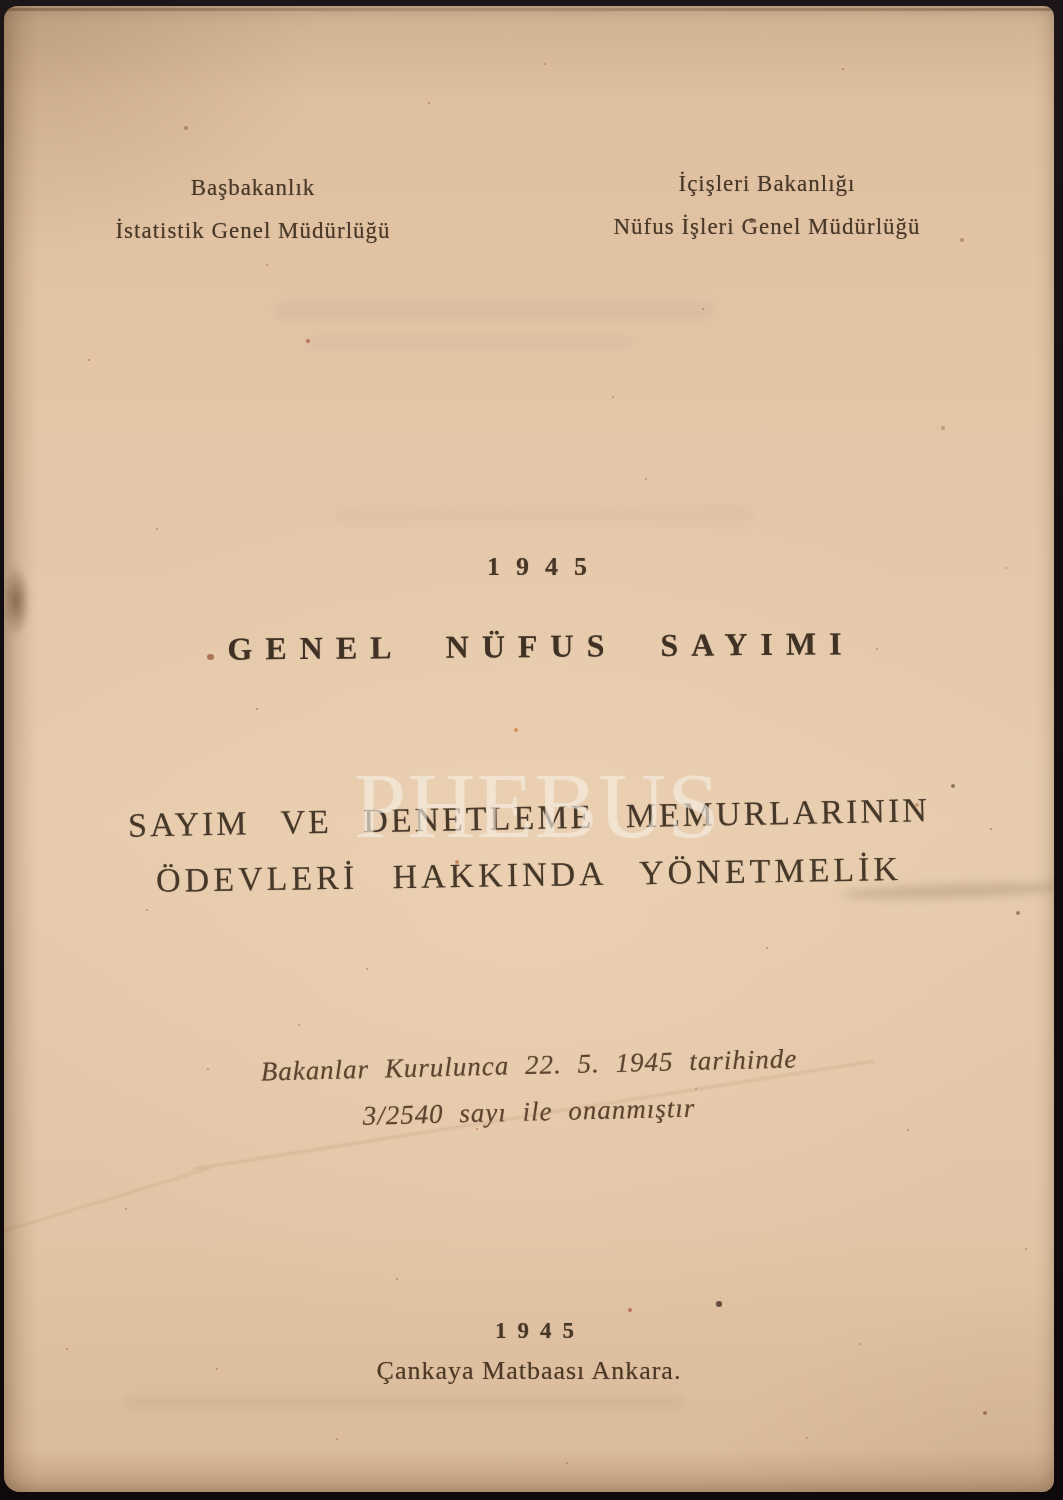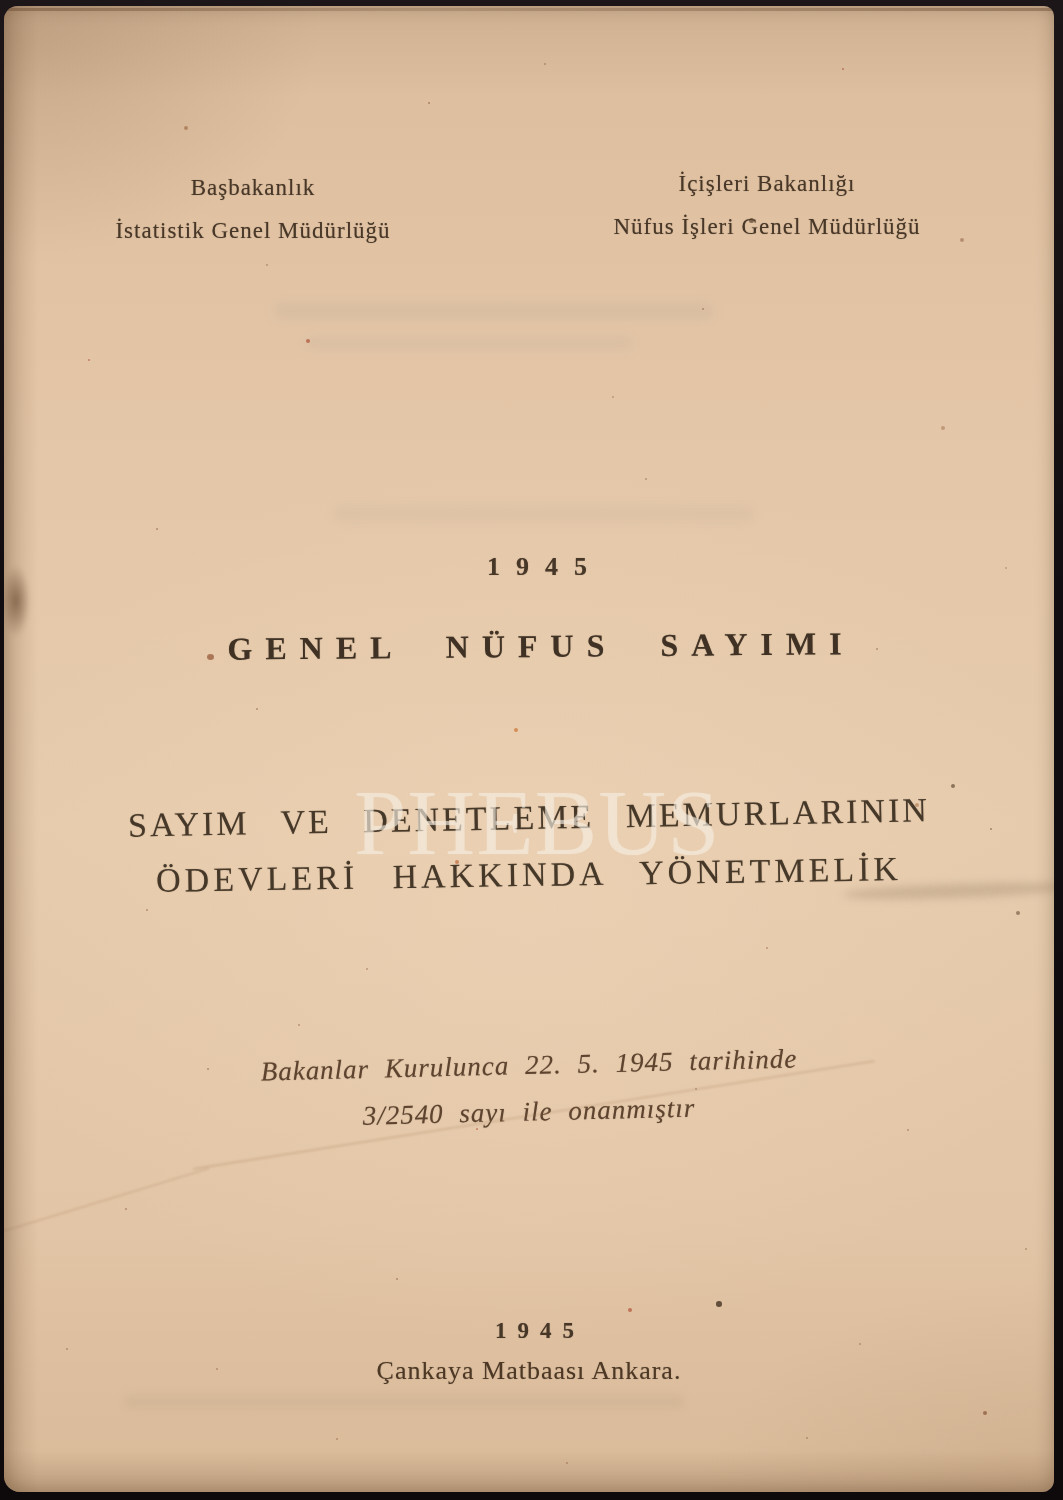--- a/index.html
+++ b/index.html
@@ -46,21 +46,21 @@
     color:rgba(58,45,31,.88);}
   .sub2{top:850px;font-size:34px;letter-spacing:4px;word-spacing:22px;transform:rotate(-.9deg);
     color:rgba(58,45,31,.88);}
   .appr{font-style:italic;font-size:27px;letter-spacing:1px;word-spacing:8px;
     color:rgba(84,58,38,.88);transform:rotate(-1.4deg);}
   .appr1{top:1044px;}
   .appr2{top:1090px;padding-right:55px;}
   .imp-year{top:1312px;font-size:23px;font-weight:700;letter-spacing:11px;padding-left:11px;}
   .imp-pub{top:1350px;font-size:26px;letter-spacing:1px;color:rgba(70,50,32,.92);}
   
-  .watermark{position:absolute;left:350px;top:762px;font-size:94px;font-weight:400;
+  .watermark{position:absolute;left:350px;top:745px;font-size:94px;font-weight:400;
     color:rgba(246,238,226,.55);letter-spacing:1px;white-space:nowrap;z-index:6;
     text-shadow:0 0 2px rgba(246,238,226,.25);}
   
   .stain-left{position:absolute;left:-8px;top:545px;width:40px;height:100px;border-radius:50%;
     background:radial-gradient(closest-side,rgba(82,52,30,.60),rgba(82,52,30,0) 72%);
     filter:blur(2px);}
   .smudge-right{position:absolute;left:838px;top:878px;width:225px;height:14px;border-radius:50%;
     background:rgba(110,85,60,.22);filter:blur(4px);transform:rotate(-2deg);}
   .ghost1{position:absolute;left:270px;top:296px;width:440px;height:18px;border-radius:9px;
     background:rgba(156,148,138,.12);filter:blur(5px);}

